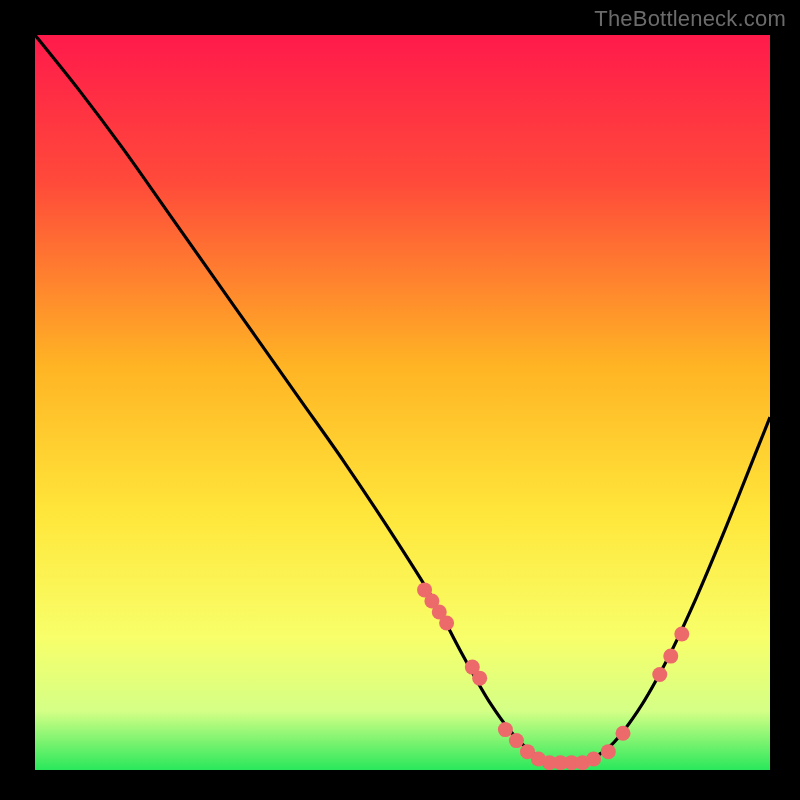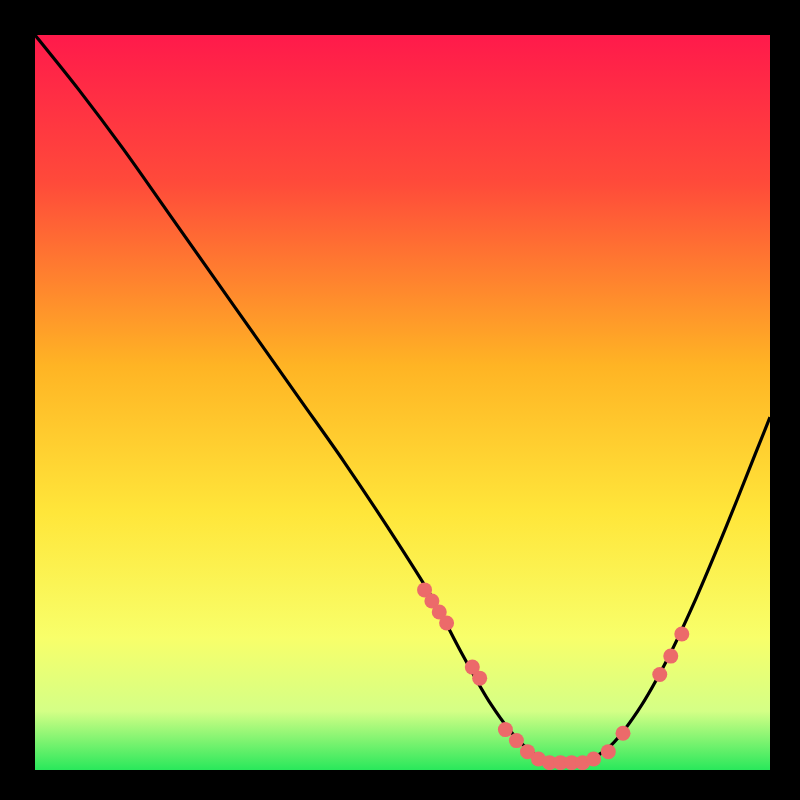--- a/index.html
+++ b/index.html
@@ -78,13 +78,14 @@
           <circle cx="608.3000000000001" cy="751.625" r="7.5" fill="#ec6a6a"></circle>
           <circle cx="623" cy="733.25" r="7.5" fill="#ec6a6a"></circle>
           <circle cx="659.75" cy="674.45" r="7.5" fill="#ec6a6a"></circle>
           <circle cx="670.775" cy="656.0749999999999" r="7.5" fill="#ec6a6a"></circle>
           <circle cx="681.8" cy="634.025" r="7.5" fill="#ec6a6a"></circle>
         </g>
     </g>
 
   </svg>
 
+  <div class="watermark">TheBottleneck.com</div>
 </div>
 
 </body></html>

